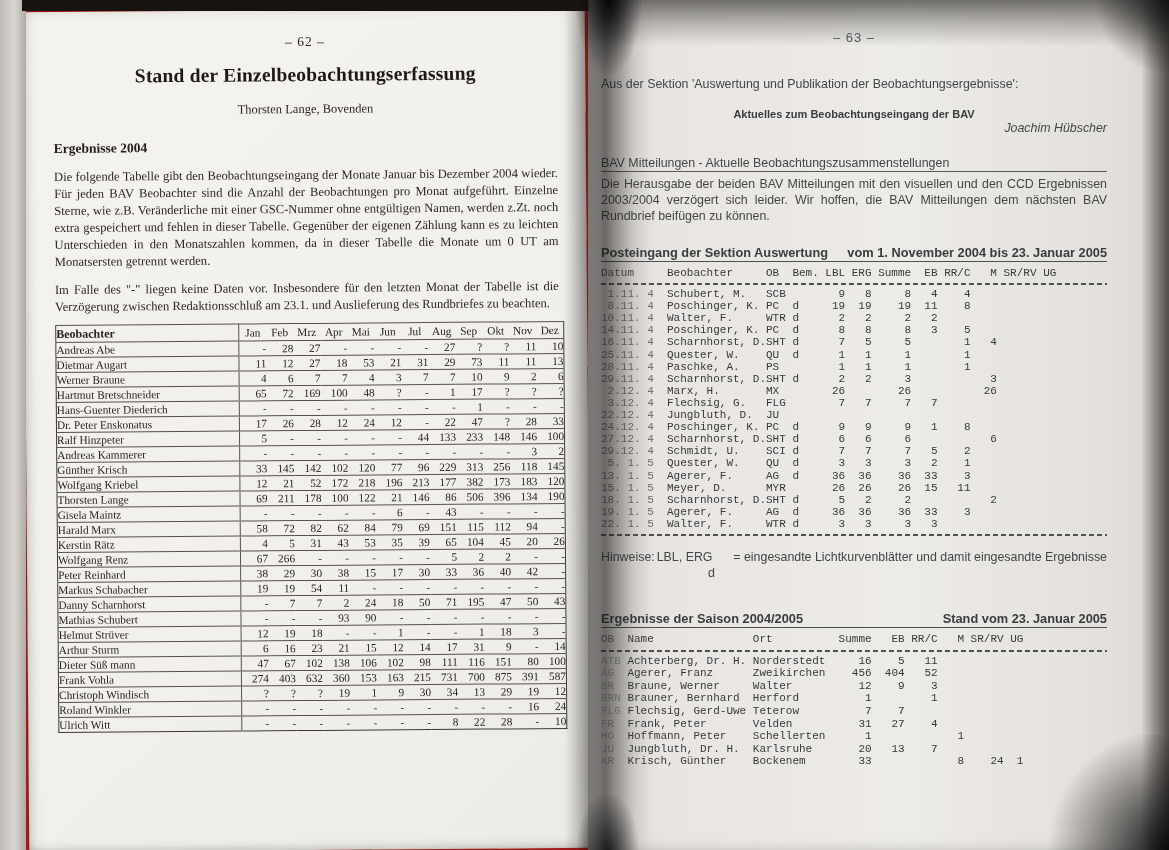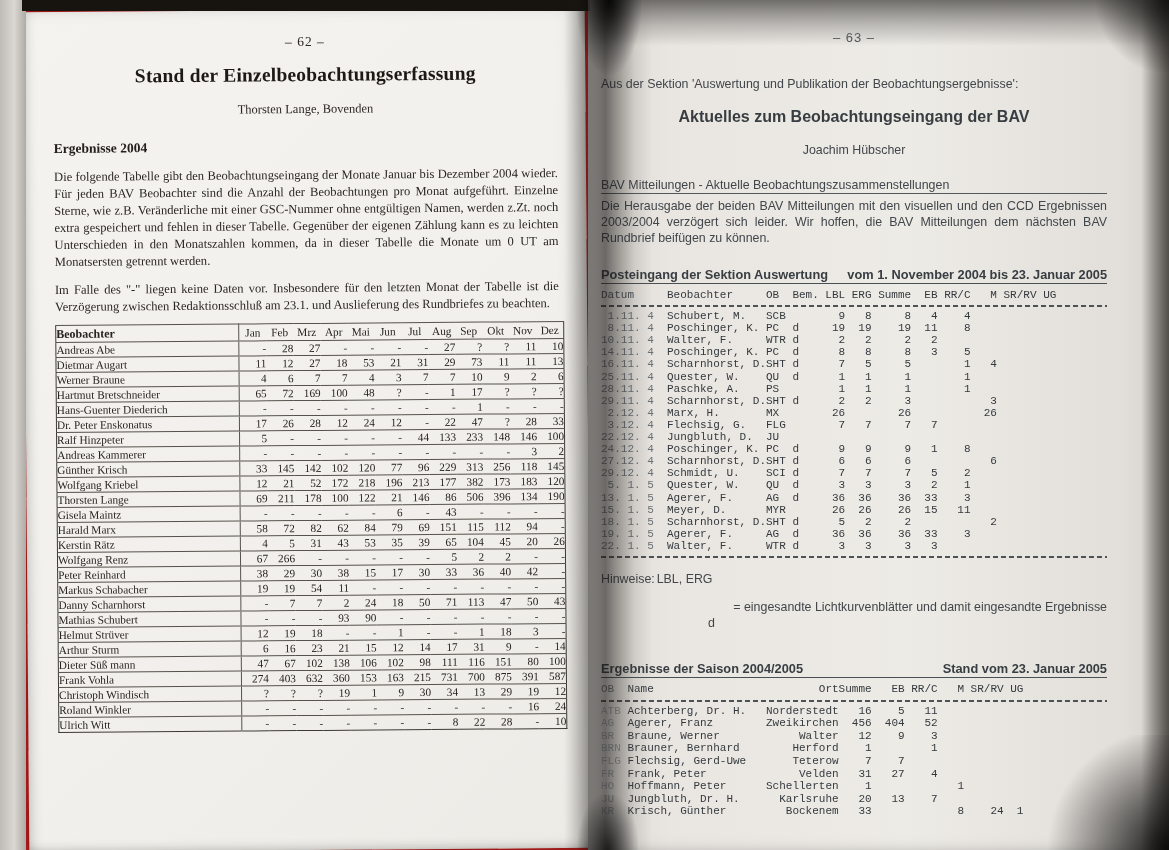--- a/index.html
+++ b/index.html
@@ -42,22 +42,22 @@
   table.obs thead th{height:16px;line-height:16px;}
   th.oname,td.oname{width:182px;border-right:1px solid #56524c;text-align:left;padding-left:5px;}
   thead th.oname{font-weight:bold;font-size:12px;}
   th.mcol{width:27px;text-align:center;font-size:11.5px;}
   td.mval{text-align:right;padding-right:7px;}
 
   
   .rp{position:relative;margin:0 62px 0 13px;}
   .pnum63{margin-top:30px;text-align:center;font-size:13px;letter-spacing:1px;color:#4a4f54;}
   .secline{margin-top:32px;font-size:12.4px;}
-  .rtitle{margin-top:17px;text-align:center;font-size:16px;font-weight:bold;color:#383d42;}
-  .rauthor{text-align:center;font-size:12.4px;margin-top:17px;}
+  .rtitle{margin-top:17px;text-align:center;font-size:11px;font-weight:bold;color:#383d42;}
+  .rauthor{text-align:right;font-size:12.4px;margin-top:1px;font-style:italic;}
   .subhead{margin-top:21px;font-size:12.4px;border-bottom:1.4px solid #53585d;padding-bottom:1px;}
   .rpar{margin-top:4px;font-size:12.4px;line-height:16px;text-align:justify;}
   .tblhead{margin-top:21px;display:flex;justify-content:space-between;align-items:flex-end;
     font-size:12.8px;font-weight:bold;color:#383d42;border-bottom:1.8px solid #4a4f54;padding-bottom:1px;}
   .mono{font-family:"Liberation Mono","DejaVu Sans Mono",monospace;font-size:11px;color:#34393e;}
   .mrow{height:12.1px;line-height:12.1px;white-space:pre;}
   .mrow span{display:inline-block;vertical-align:top;white-space:pre;}
   .mhead{margin-top:5px;}
   .dash{height:2px;margin:4px 0 3px 0;width:100%;
     background:repeating-linear-gradient(90deg,#4d5257 0 5px,transparent 5px 8px);}
@@ -72,36 +72,36 @@
   .c-sum{width:6ch;text-align:right;}
   .c-eb{width:4ch;text-align:right;}
   .c-rrc{width:5ch;text-align:right;}
   .c-m{width:4ch;text-align:right;}
   .c-srrv{width:6ch;text-align:right;}
   .c-ug{width:3ch;text-align:right;}
   
   .d-ob{width:4ch;color:#979da3;}
   .mhead .d-ob{color:#6a7076;}
   .d-name{width:19ch;}
-  .d-ort{width:13ch;text-align:right;}
+  .d-ort{width:13ch;}
   .d-sum{width:5ch;text-align:right;}
   .d-eb{width:5ch;text-align:right;}
   .d-rrc{width:5ch;text-align:right;}
   .d-m{width:4ch;text-align:right;}
   .d-srrv{width:6ch;text-align:right;}
   .d-ug{width:3ch;text-align:right;}
   .t2 .mrow{height:12.6px;line-height:12.6px;}
 
   .hints{margin-top:13px;font-size:12.4px;line-height:16.5px;}
   .hint-row{display:flex;}
   .hint-label{width:64px;}
   .hint-key{width:88px;box-sizing:border-box;white-space:nowrap;}
   .hint-key.k2{padding-left:43px;}
   .hint-key.k3{padding-left:36px;}
-  .hint-text{flex:1;white-space:nowrap;margin-top:28px;}
+  .hint-text{flex:1;white-space:nowrap;}
   .t2head{margin-top:29px;}
 
   
   .ov{position:absolute;pointer-events:none;}
   .left-strip{left:0;top:0;width:26px;height:850px;
     background:linear-gradient(90deg,#bfbcb7 0%,#dad7d2 55%,#aeaba6 100%);}
   .top-strip{left:22px;top:0;width:568px;height:11px;background:#17140f;}
   .top-right-band{left:588px;top:0;width:581px;height:46px;
     background:linear-gradient(180deg,rgba(98,96,93,0.88) 0%,rgba(130,128,125,0.45) 55%,rgba(150,148,145,0) 100%);}
   .gutter{left:564px;top:0;width:88px;height:850px;
@@ -409,21 +409,21 @@
             <tr>
               <td class="oname">Danny Scharnhorst</td>
               <td class="mval">-</td>
               <td class="mval">7</td>
               <td class="mval">7</td>
               <td class="mval">2</td>
               <td class="mval">24</td>
               <td class="mval">18</td>
               <td class="mval">50</td>
               <td class="mval">71</td>
-              <td class="mval">113</td>
+              <td class="mval">195</td>
               <td class="mval">47</td>
               <td class="mval">50</td>
               <td class="mval">43</td>
             </tr>
             <tr>
               <td class="oname">Mathias Schubert</td>
               <td class="mval">-</td>
               <td class="mval">-</td>
               <td class="mval">-</td>
               <td class="mval">93</td>

